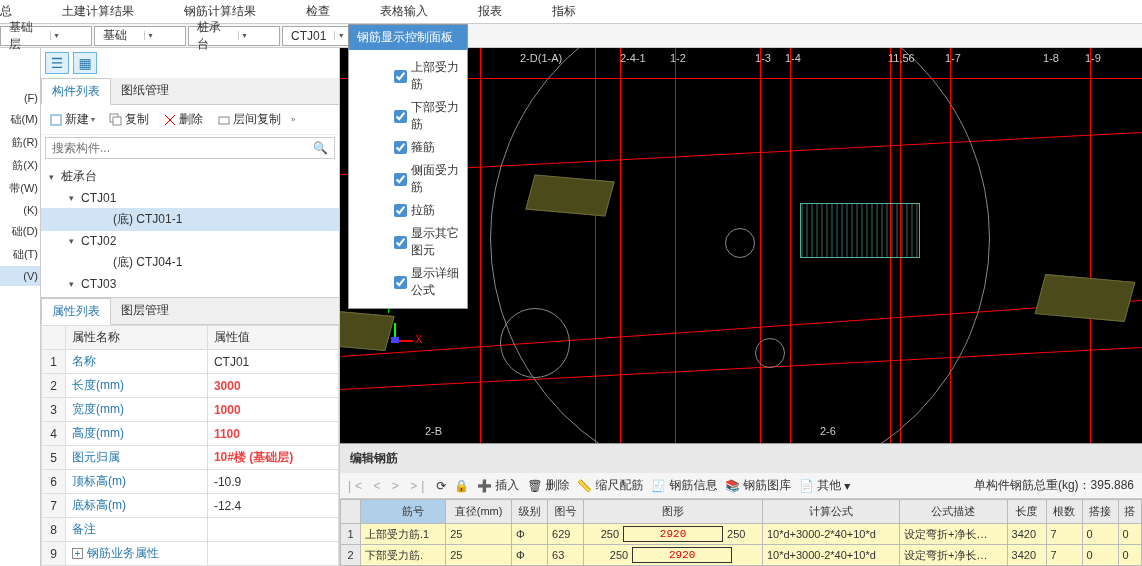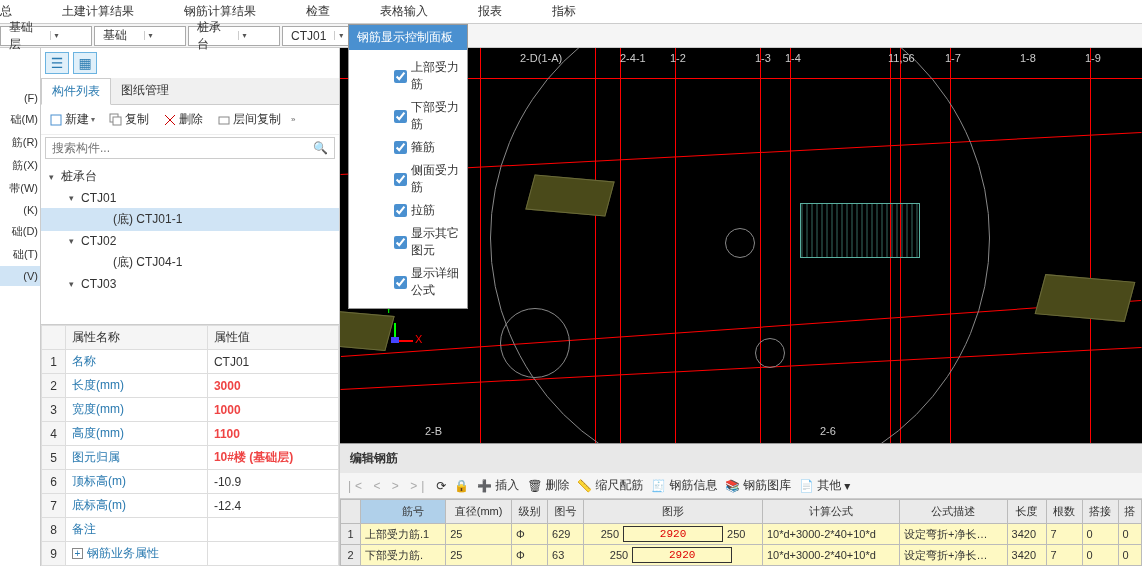--- a/index.html
+++ b/index.html
@@ -202,20 +202,24 @@
         <div class="tree-item l1">
           <span class="tri">▾</span>
           <span>CTJ03</span>
         </div>
         <div class="tree-item l2">
           <span class="tri"></span>
         </div>
       </div>
 
     <div class="prop-panel">
+      <div class="panel-tabs" id="prop-tabs">
+          <div class="tab active">属性列表</div>
+          <div class="tab">图层管理</div>
+        </div>
       <table class="prop-table">
         <thead>
             <tr>
           <th style="width:24px"></th>
           <th>属性名称</th>
           <th>属性值</th>
         </tr>
           </thead>
         <tbody id="prop-body">
             <tr>
@@ -299,38 +303,41 @@
             <line x1="10" y1="18" x2="28" y2="18" stroke="#f00" stroke-width="2"></line>
             <rect x="6" y="14" width="8" height="8" fill="#44f"></rect>
           </svg></div>
     <div class="grid-label" style="left: 180px;">2-D(1-A)</div>
         <div class="grid-label" style="left: 280px;">2-4-1</div>
         <div class="grid-label" style="left: 330px;">1-2</div>
         <div class="grid-label" style="left: 415px;">1-3</div>
         <div class="grid-label" style="left: 445px;">1-4</div>
         <div class="grid-label" style="left: 548px;">11,56</div>
         <div class="grid-label" style="left: 605px;">1-7</div>
-        <div class="grid-label" style="left: 680px;">1-8</div>
+        <div class="grid-label" style="left: 703px;">1-8</div>
         <div class="grid-label" style="left: 745px;">1-9</div>
         <div class="btm-label" style="left: 85px;">2-B</div>
         <div class="btm-label" style="left: 480px;">2-6</div>
       </div>
 
     <div class="bottom-panel">
       <div class="bp-title">编辑钢筋</div>
       <div class="bp-toolbar">
         <span class="nav">|&lt; &lt; &gt; &gt;|</span>
         <span class="tbtn">⟳</span>
         <span class="tbtn" style="color:#d80">🔒</span>
         <span class="tbtn">➕ <span>插入</span></span>
         <span class="tbtn">🗑 <span>删除</span></span>
         <span class="tbtn">📏 <span>缩尺配筋</span></span>
         <span class="tbtn">🧾 <span>钢筋信息</span></span>
         <span class="tbtn">📚 <span>钢筋图库</span></span>
         <span class="tbtn">📄 <span>其他</span> ▾</span>
+        <span class="weight">
+          <span>单构件钢筋总重(kg)：</span><span>395.886</span>
+        </span>
       </div>
       <table class="data-table">
         <thead>
             <tr id="rebar-head">
               <th style="width:18px"></th>
               <th class="active">筋号</th>
               <th>直径(mm)</th>
               <th>级别</th>
               <th>图号</th>
               <th>图形</th>

